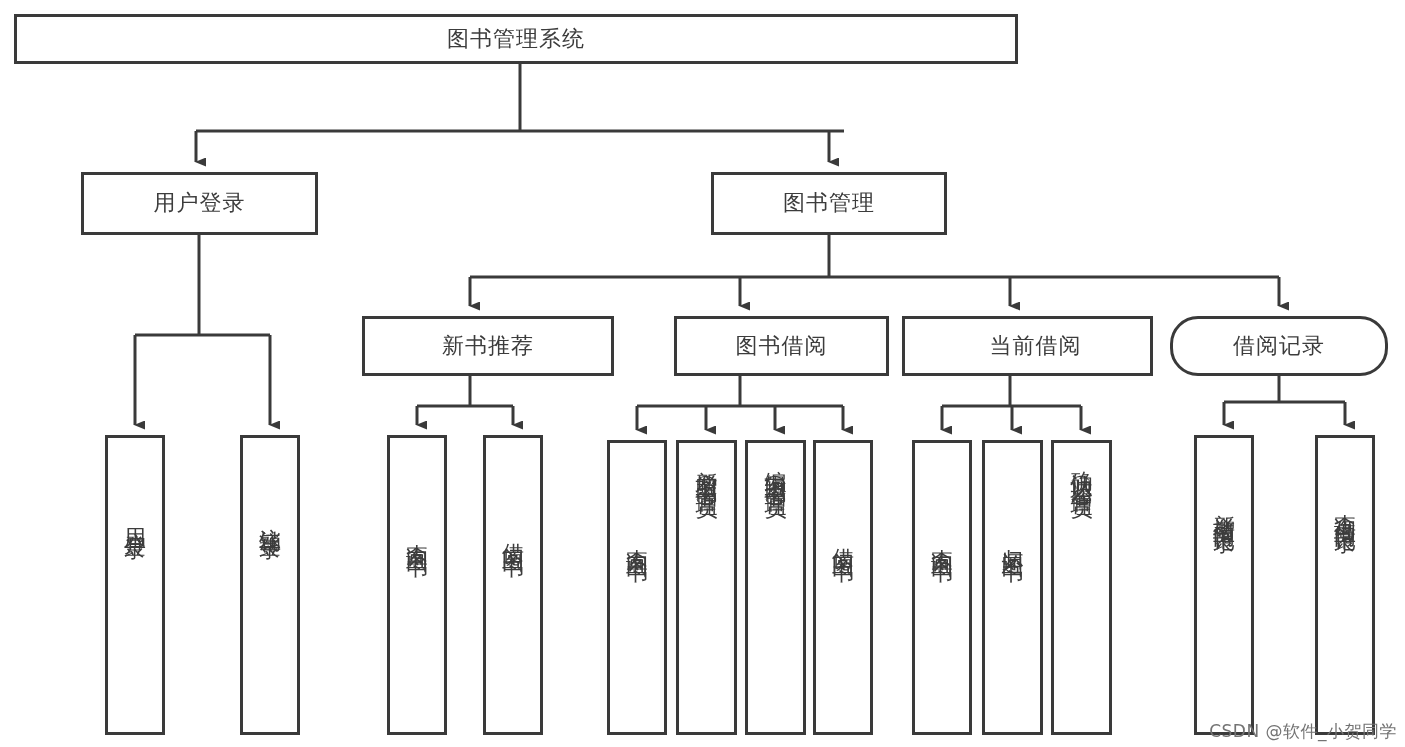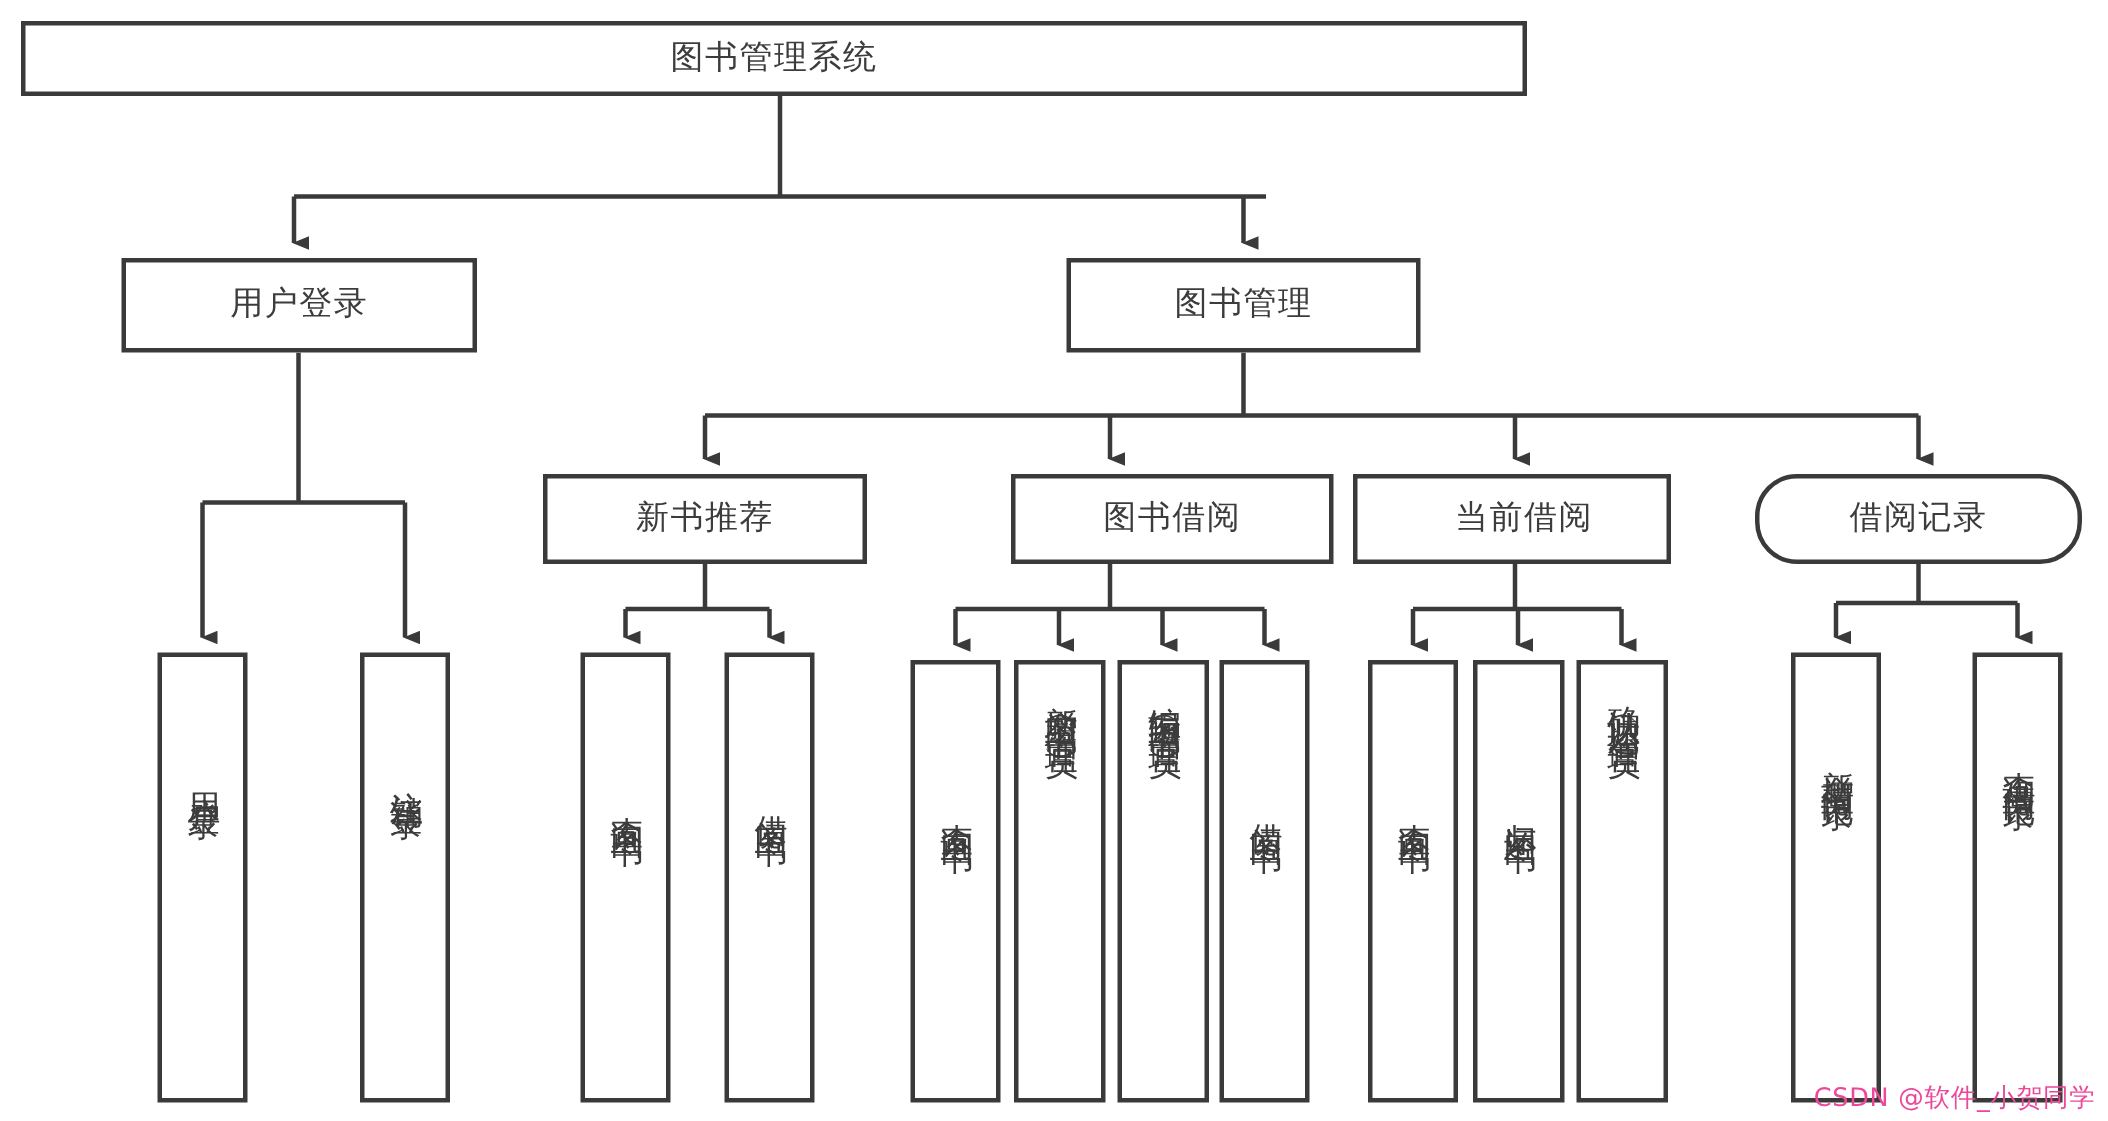--- a/index.html
+++ b/index.html
@@ -64,21 +64,21 @@
     margin-top: 4px;
   }
   .vert.nearly .vtext {
     margin-top: 52px;
   }
   .watermark {
     position: absolute;
     right: 8px;
     bottom: 4px;
     font-size: 17px;
-    color: #ec4899;
+    color: #737373;
     letter-spacing: 0.5px;
     white-space: nowrap;
     pointer-events: none;
   }
 </style>
 </head>
 <body>
 
 <div id="canvas">
 
@@ -136,27 +136,27 @@
     <span>图书管理系统</span>
   </div>
 
   <div class="node horiz" style="left:81px; top:172px; width:237px; height:63px;">
     <span>用户登录</span>
   </div>
   <div class="node horiz" style="left:711px; top:172px; width:236px; height:63px;align-items:center;">
     <span>图书管理</span>
   </div>
 
-  <div class="node horiz" style="left:362px; top:316px; width:216px; height:60px;">
+  <div class="node horiz" style="left:362px; top:316px; width:252px; height:60px;">
     <span>新书推荐</span>
   </div>
   <div class="node horiz" style="left:633px; top:316px; width:215px; height:60px;margin-left:41px;">
     <span>图书借阅</span>
   </div>
-  <div class="node horiz" style="left:902px; top:316px; width:212px; height:60px;padding-left:16px;">
+  <div class="node horiz" style="left:902px; top:316px; width:251px; height:60px;padding-left:16px;">
     <span>当前借阅</span>
   </div>
   <div class="node horiz" style="left:1170px; top:316px; width:218px; height:60px;border-radius:28px;">
     <span>借阅记录</span>
   </div>
 
   <div class="node vert mid" style="left:105px; top:435px; width:60px; height:300px;">
     <span class="vtext">用户登录</span>
   </div>
   <div class="node vert mid" style="left:240px; top:435px; width:60px; height:300px;">

